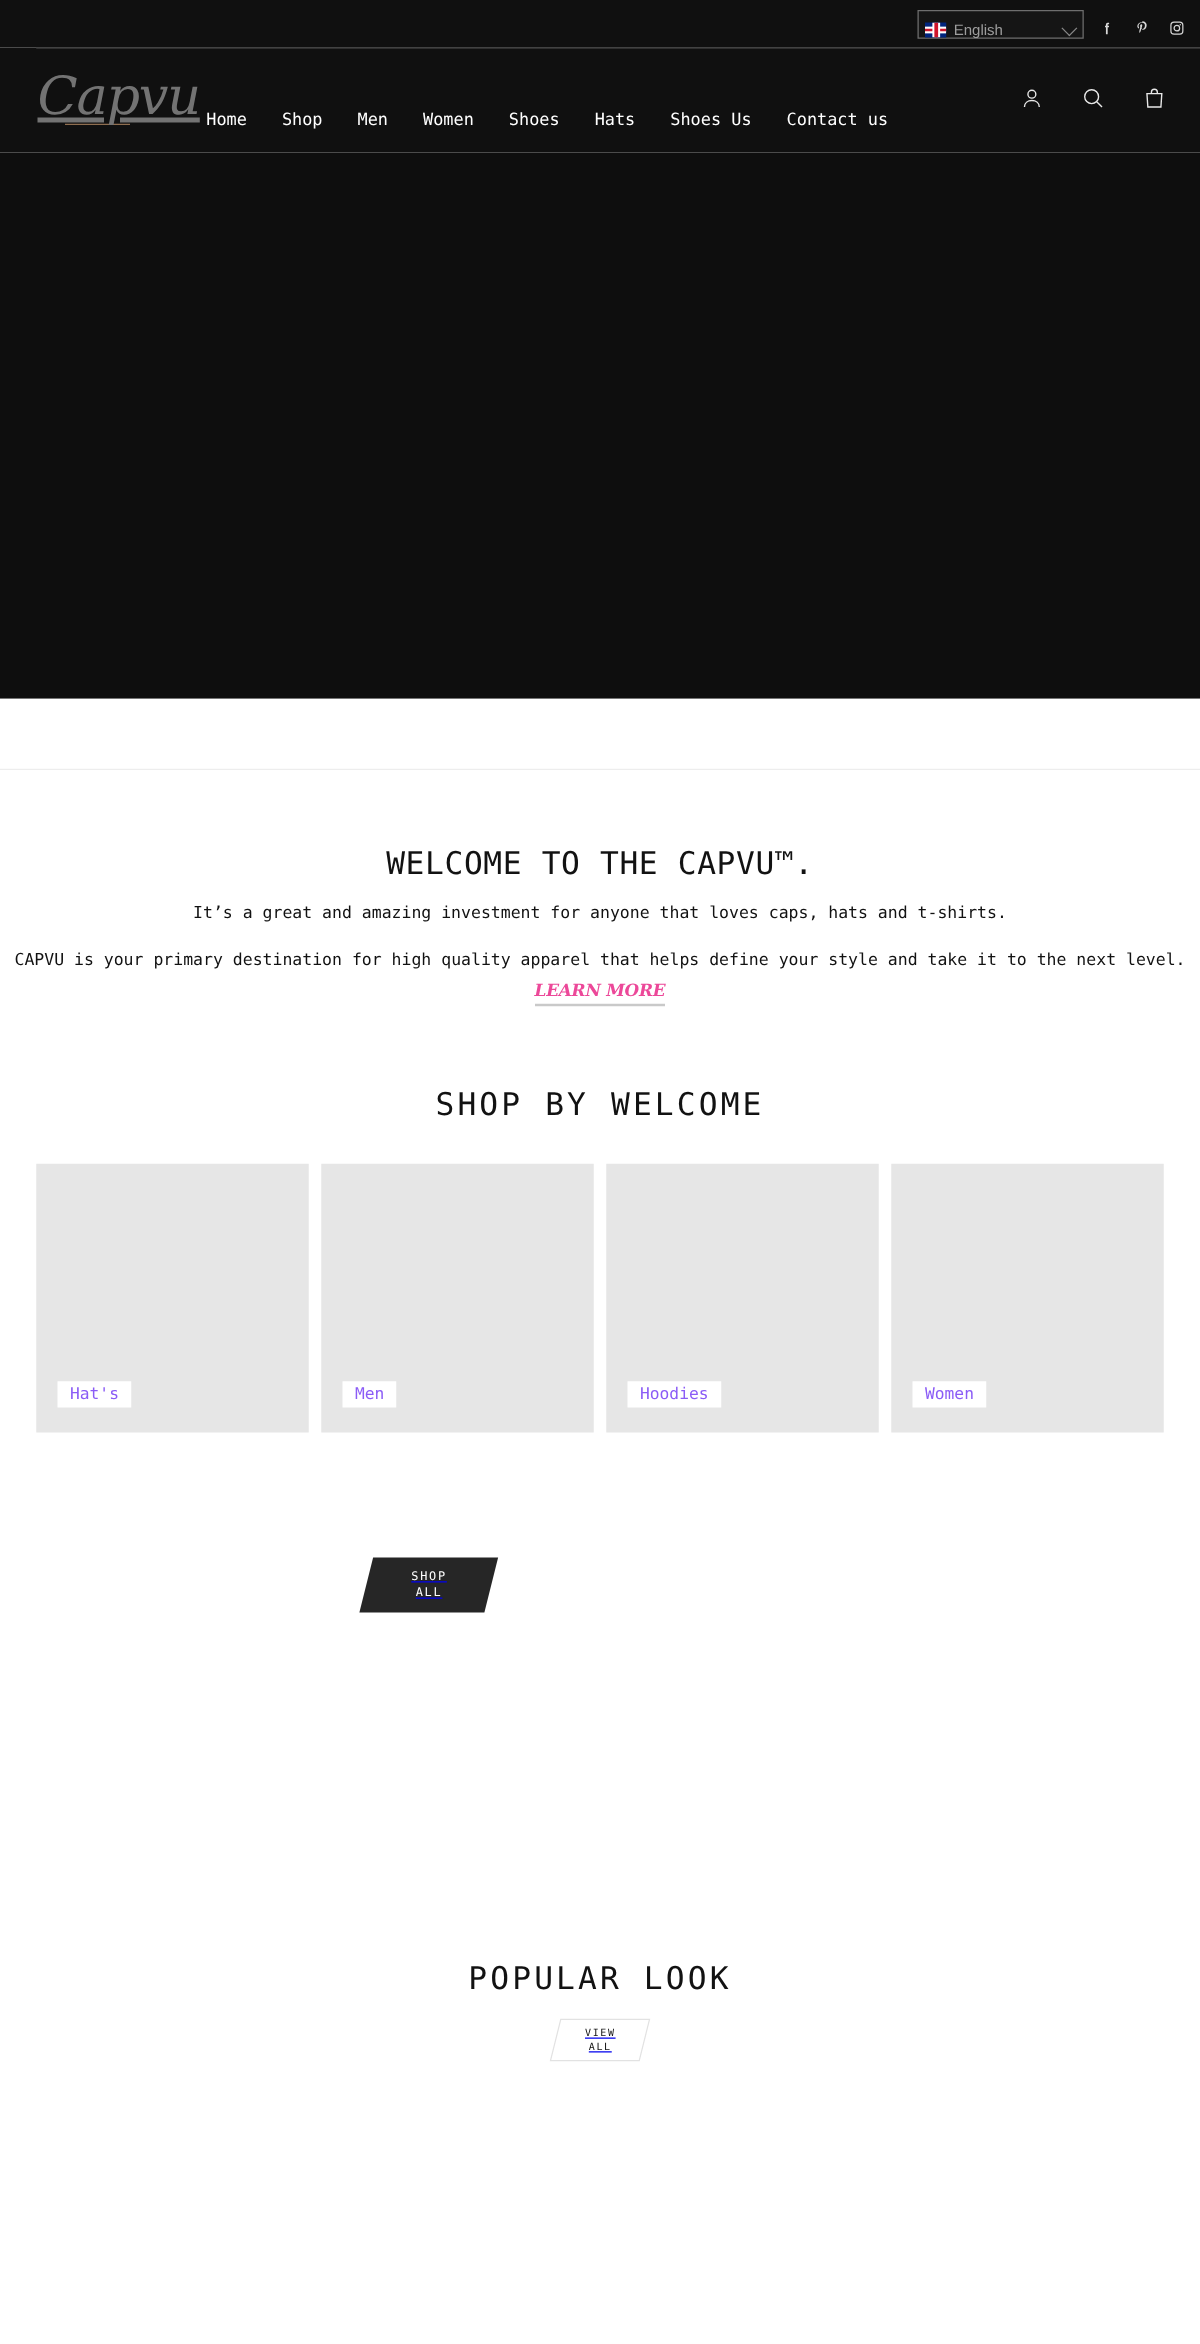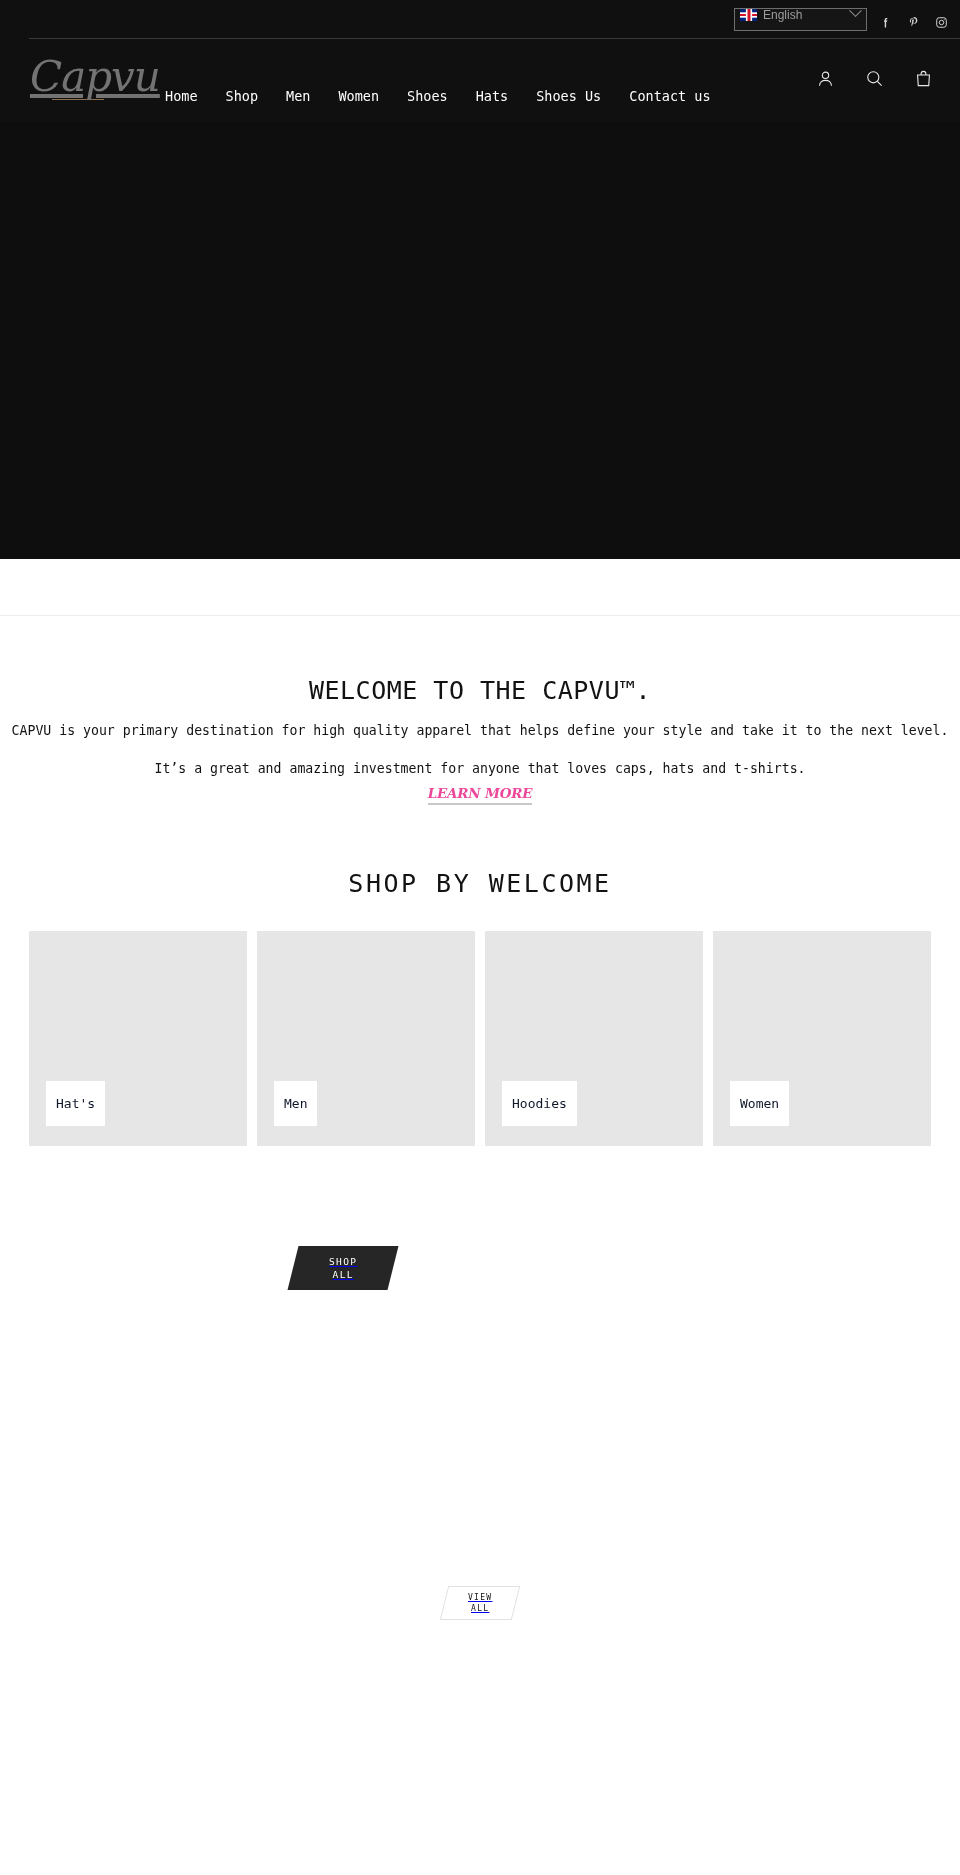--- a/index.html
+++ b/index.html
@@ -20,21 +20,21 @@
   .topbar-inner {
     position: absolute;
     right: 0; top: 0;
     height: 38px;
     display: flex;
     align-items: center;
     gap: 0;
   }
   .lang-select {
     display: flex;
-    align-items: flex-start;
+    align-items: flex-end;
     gap: 6px;
     border: 1px solid #6e6e6e;
     background: #151515;
     height: 23px;
     padding: 0 6px 0 5px;
     margin-right: 12px;
     width: 133px;
     position: relative;
   }
   .flag {
@@ -224,24 +224,24 @@
     position: relative;
     height: 215px;
     background: #e6e6e6;
     cursor: pointer;
   }
   .cat-badge {
     position: absolute;
     left: 17px;
     bottom: 20px;
     background: #ffffff;
-    color: #0f172a;
+    color: #8b5cf6;
     font-family: "DejaVu Sans Mono", monospace;
     font-size: 13px;
-    padding: 16px 10px;
+    padding: 4px 10px;
     line-height: 1;
   }
 
   
   .shopall-zone {
     height: 290px;
     position: relative;
   }
   .skew-btn {
     position: absolute;
@@ -384,22 +384,22 @@
 
   </div>
 </div>
 
 <div class="hero"></div>
 <div class="gap-white"></div>
 <div class="hair-rule"></div>
 
 <section class="welcome">
   <h2>WELCOME TO THE CAPVU™.</h2>
+  <p>It’s a great and amazing investment for anyone that loves caps, hats and t-shirts.</p>
   <p>CAPVU is your primary destination for high quality apparel that helps define your style and take it to the next level.</p>
-  <p>It’s a great and amazing investment for anyone that loves caps, hats and t-shirts.</p>
   <a href="#" class="learn-more">LEARN MORE</a>
 </section>
 
 <section>
   <h2 class="cat-title">SHOP BY WELCOME</h2>
 
   <div class="cat-grid">
     <a href="#" class="cat-card">
       <span class="cat-badge">Hat's</span>
     </a>
@@ -418,20 +418,21 @@
     <a href="#" class="skew-btn">
       <span class="lbl">
         <span>SHOP</span><br>
         <span>ALL</span>
       </span>
     </a>
   </div>
 </section>
 
 <section class="popular">
+  <h2>POPULAR LOOK</h2>
   <div class="viewall-wrap">
     <a href="#" class="skew-btn-outline">
       <span class="lbl">
         <span>VIEW</span><br>
         <span>ALL</span>
       </span>
     </a>
   </div>
 </section>
 

